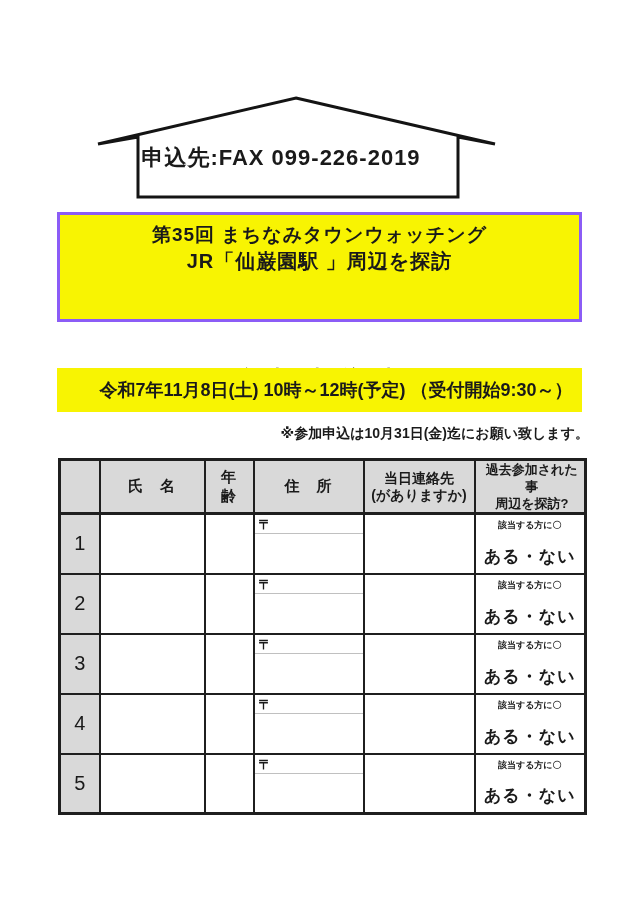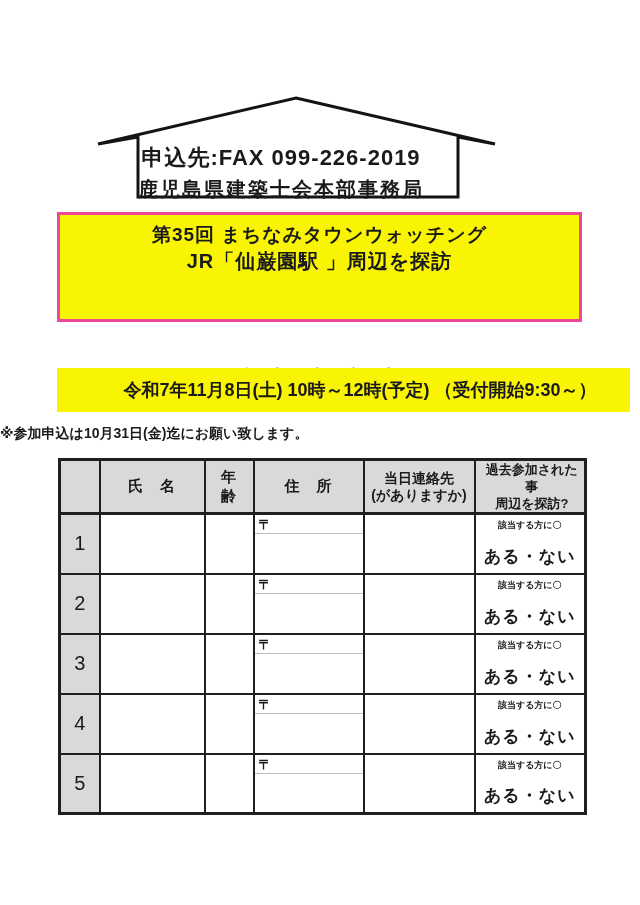--- a/index.html
+++ b/index.html
@@ -15,41 +15,41 @@
   
   .house-wrap { position:absolute; left:55px; top:93px; width:450px; height:112px; }
   .house-svg  { position:absolute; left:0; top:0; width:450px; height:112px; }
   .house-text { position:absolute; left:42px; top:50px; width:368px; text-align:center; }
   .house-l1 { font-size:22px; font-weight:bold; letter-spacing:1px; white-space:nowrap; }
   .house-l2 { font-size:20px; font-weight:bold; letter-spacing:2px; margin-top:3px; white-space:nowrap; }
 
   
   .banner1 {
     position:absolute; left:57px; top:212px; width:525px; height:110px;
-    background:#f8f402; border:3px solid #ec4899; text-align:center;
+    background:#f8f402; border:3px solid #8b5cf6; text-align:center;
   }
   .banner1 .l1 { margin-top:7px;  font-size:19px; font-weight:bold; letter-spacing:1px; }
   .banner1 .l2 { font-size:20px; font-weight:bold; letter-spacing:1px; }
 
   
   .form-title {
     position:absolute; left:0; top:330px; width:640px; text-align:center;
     font-size:23px; font-weight:bold; letter-spacing:3px;margin-top:34px;
   }
 
   
   .banner2 {
-    position:absolute; left:57px; top:368px; width:573px; height:44px;
+    position:absolute; left:57px; top:368px; width:525px; height:44px;
     background:#f8f402; text-align:center; line-height:44px;
     font-size:18px; font-weight:bold; white-space:nowrap;padding-left:33px;
   }
 
   
   .note {
-    position:absolute; left:0; top:425px; width:589px; text-align:left;
+    position:absolute; left:0; top:425px; width:589px; text-align:right;
     font-size:14px; font-weight:bold;
   }
 
   
   .apply-table {
     position:absolute; left:58px; top:458px;
     border-collapse:collapse; table-layout:fixed;
     border:3px solid #1f1f1f;
   }
   .apply-table th, .apply-table td {
@@ -73,21 +73,20 @@
 </style>
 </head>
 <body>
 
 <div class="house-wrap">
   <svg class="house-svg" viewBox="0 0 450 112">
     <polygon points="241,5 440,51 403,44 403,104 83,104 83,44 43,51" fill="#ffffff" stroke="#141414" stroke-width="3" stroke-linejoin="miter"></polygon>
   </svg>
   <div class="house-text">
     <div class="house-l1">申込先:FAX 099-226-2019</div>
-    <div class="house-l2">鹿児島県建築士会本部事務局</div>
   </div>
 </div>
 
 <div class="banner1">
   <div class="l1">第35回 まちなみタウンウォッチング</div>
   <div class="l2">JR「仙巌園駅 」周辺を探訪</div>
 </div>
 
 <div class="form-title">参 加 申 込 書</div>
 

